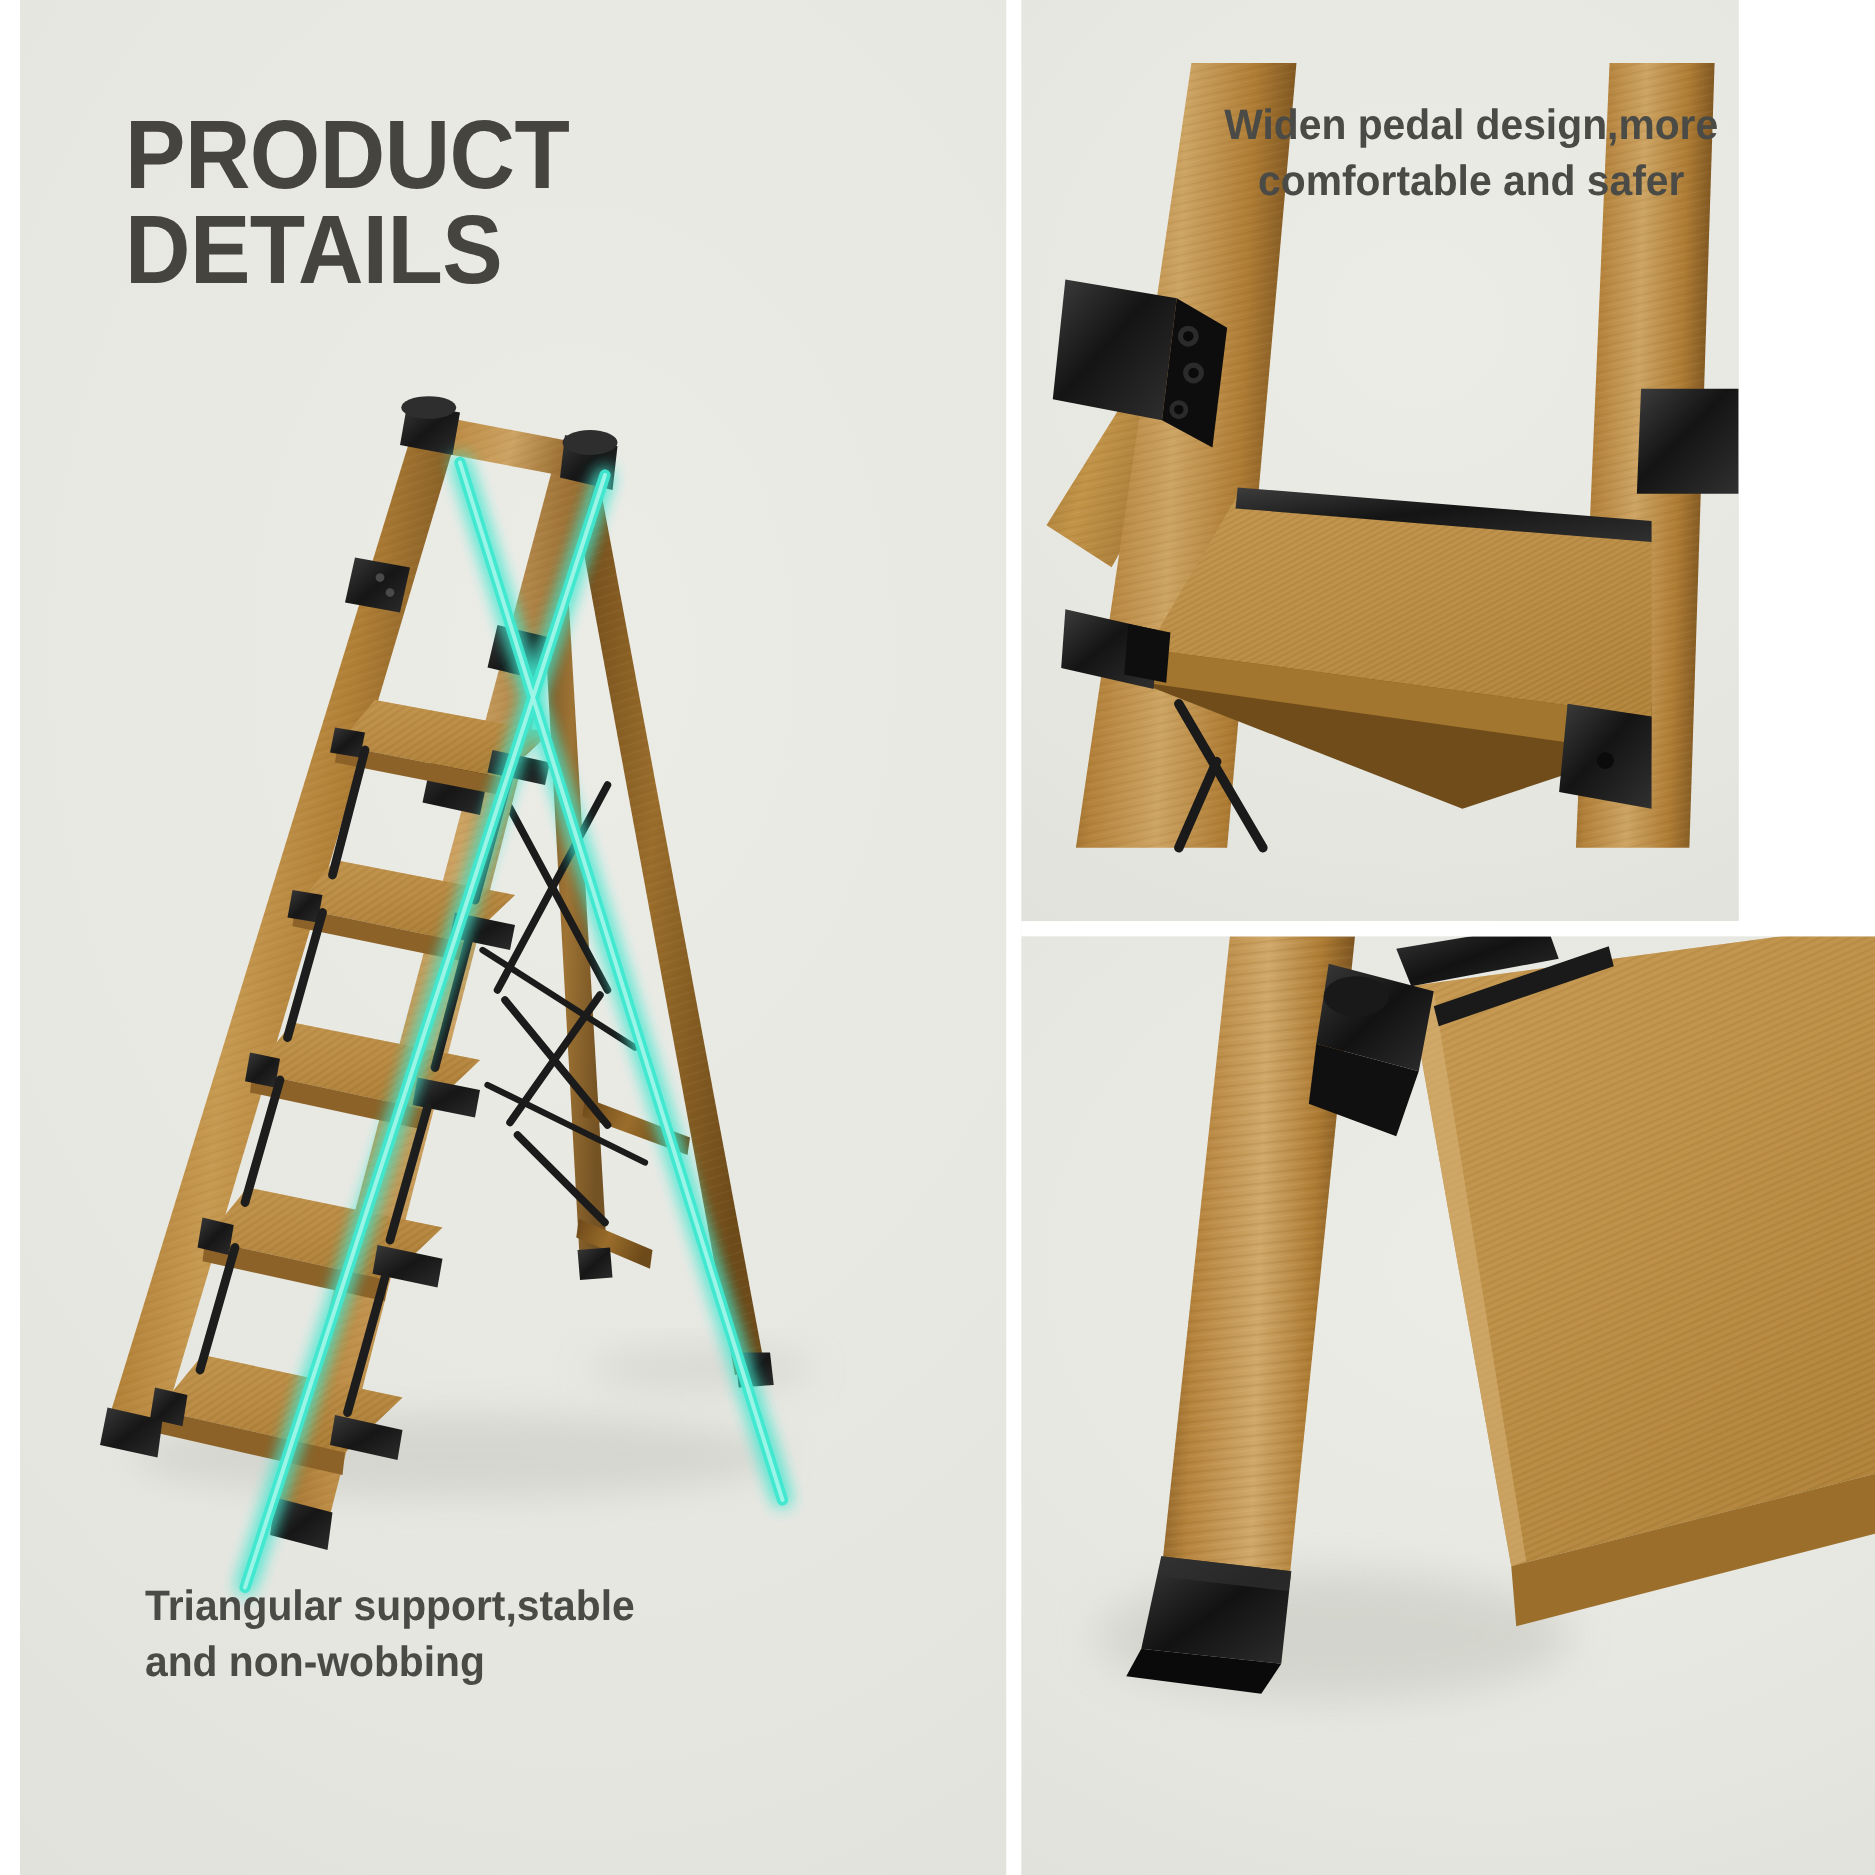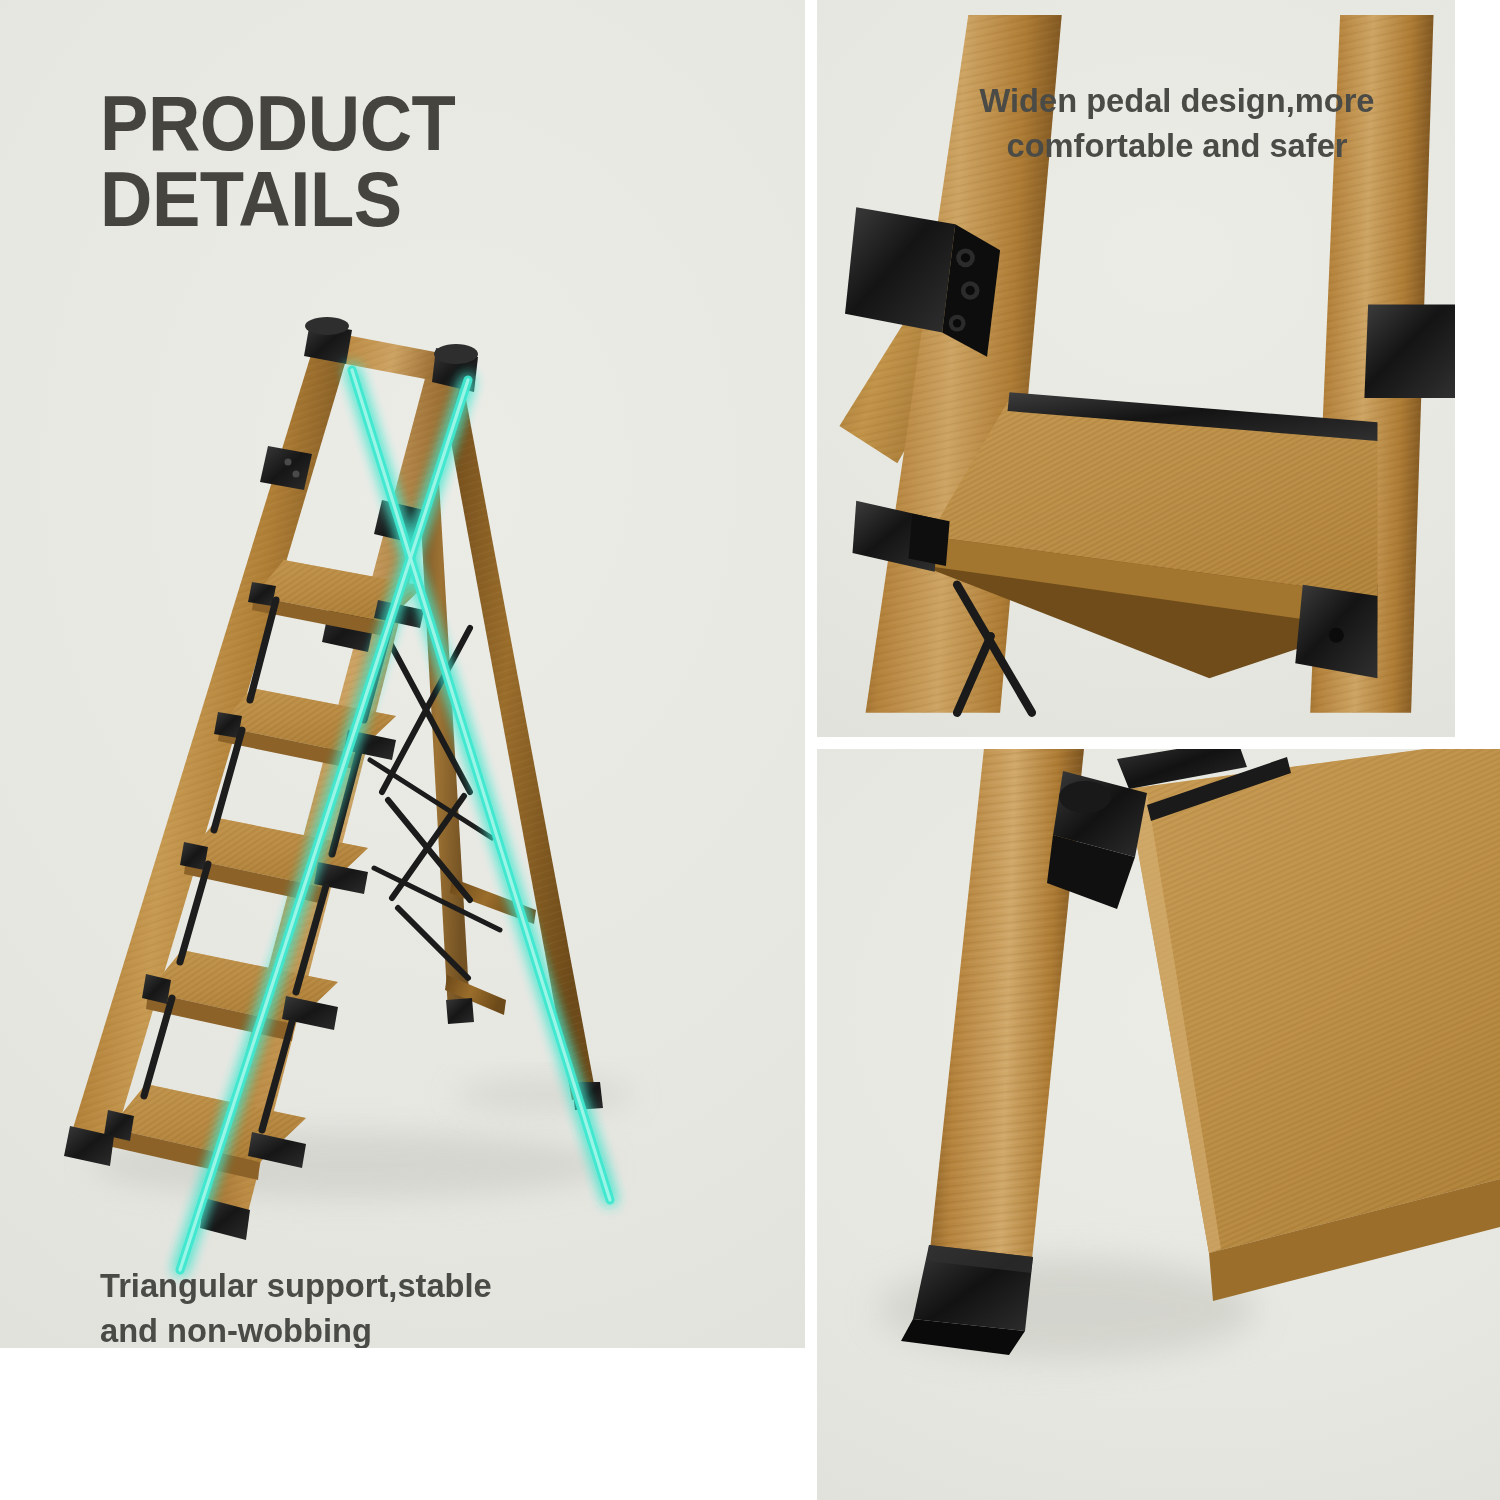--- a/index.html
+++ b/index.html
@@ -5,22 +5,22 @@
   * { margin:0; padding:0; box-sizing:border-box; }
   html,body { width:1500px; height:1500px; overflow:hidden; }
   body {
     background:#ffffff;
     font-family:"Liberation Sans", sans-serif;
   }
   #stage { position:relative; width:1500px; height:1500px; background:#ffffff; }
 
   
   .panel { position:absolute; overflow:hidden; background:#e8e8e3; }
-  #panel-left   { left:0;    top:0;    width:805px;  height:1348px; }
-  #panel-tr     { left:817px; top:0;   width:638px;  height:737px; }
+  #panel-left   { left:16px;    top:0;    width:805px;  height:1500px; }
+  #panel-tr     { left:817px; top:0;   width:574px;  height:737px; }
   #panel-br     { left:817px; top:749px; width:683px; height:751px; }
 
   .bg-soft { position:absolute; inset:0;
     background:
       radial-gradient(120% 90% at 55% 35%, #ecece7 0%, #e7e7e2 55%, #dedfd9 100%);
   }
 
   
   #page-title {
     position:absolute; left:100px; top:86px; width:560px;

